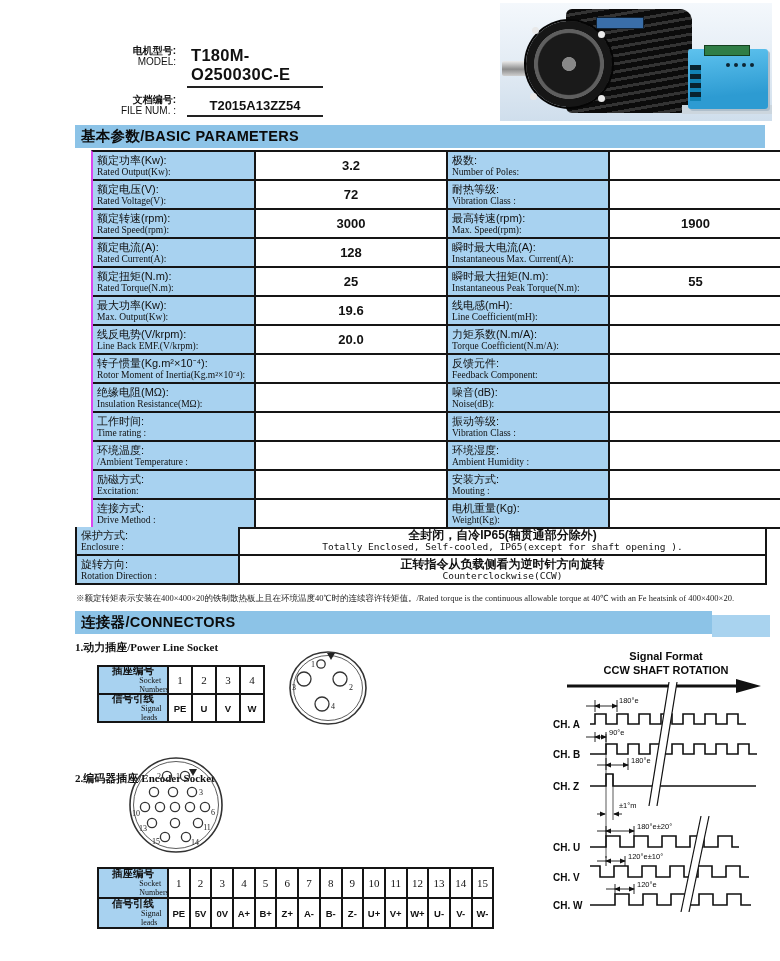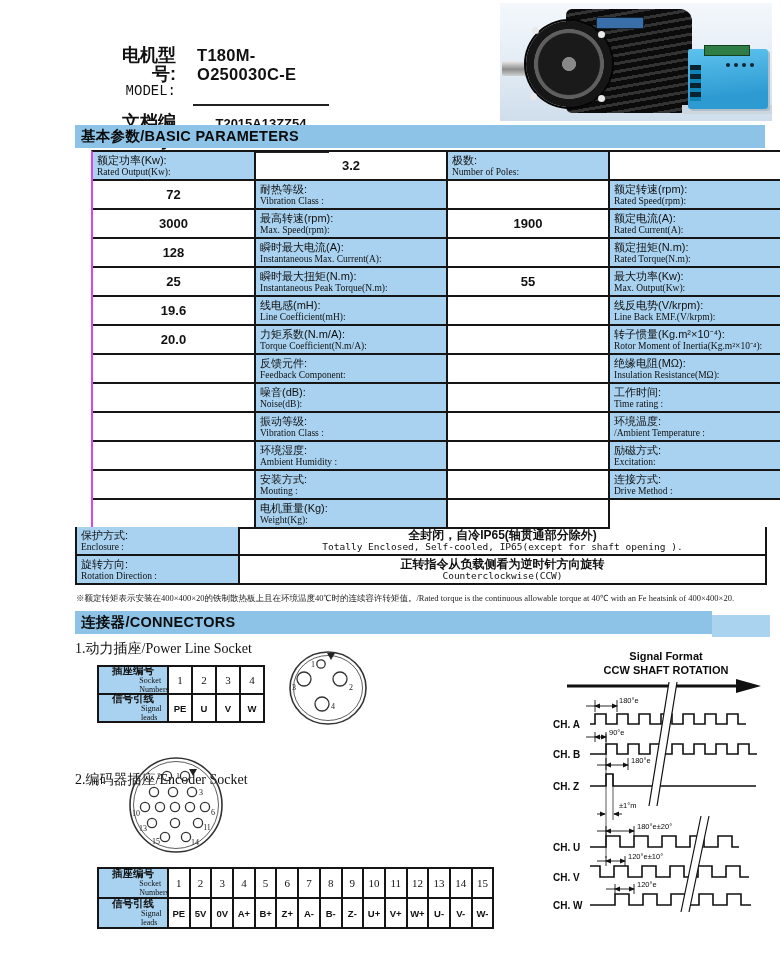--- a/index.html
+++ b/index.html
@@ -3,23 +3,23 @@
 <meta charset="utf-8">
 <style>
   html,body{margin:0;padding:0;background:#fff;}
   .page{position:relative;width:780px;height:961px;background:#fff;overflow:hidden;
         font-family:"Liberation Sans",sans-serif;color:#111;}
 
   
   .hdr{position:absolute;left:108px;top:46px;}
   .hdr-row{display:flex;align-items:flex-start;margin-bottom:7px;}
   .hdr-lbl{width:68px;text-align:right;line-height:1.05;}
-  .hdr-lbl .cn{display:block;font-size:18px;font-weight:bold;}
-  .hdr-lbl .en{display:block;font-size:14px;font-family:Liberation Mono, monospace;}
-  .hdr-val{margin-left:17px;border-bottom:2px solid #222;width:136px;box-sizing:border-box;padding:0 4px 20px;}
+  .hdr-lbl .cn{display:block;font-size:10px;font-weight:bold;}
+  .hdr-lbl .en{display:block;font-size:10px;font-family:Liberation Sans, sans-serif;}
+  .hdr-val{margin-left:11px;border-bottom:2px solid #222;width:136px;box-sizing:border-box;padding:0 4px 2px;}
   .hdr-val.model{font-size:16.5px;font-weight:bold;letter-spacing:.3px;}
   .hdr-val.file{font-size:13px;font-weight:bold;text-align:center;padding-top:3px;}
 
   
   .photo{position:absolute;left:500px;top:3px;width:272px;height:118px;overflow:hidden;
          background:linear-gradient(180deg,#f4f8fc 0%,#e2ebf4 55%,#cfdeec 100%);}
   .photo *{position:absolute;}
   .shaft{left:2px;top:58px;width:48px;height:15px;border-radius:2px;
          background:linear-gradient(180deg,#ececec,#8d8d8d 55%,#cfcfcf);}
   .flange{left:26px;top:18px;width:86px;height:86px;border-radius:50%;
@@ -55,21 +55,21 @@
   .lblc .cn{font-size:11px;line-height:1.2;}
   .lblc .en{font-size:9.5px;line-height:1.1;font-family:"Liberation Serif",serif;}
   .valc{display:flex;align-items:center;justify-content:center;font-weight:bold;font-size:13px;}
   .fullv{display:flex;flex-direction:column;align-items:center;justify-content:center;}
   .fullv .fcn{font-size:12px;font-weight:bold;line-height:1.2;}
   .fullv .fen{font-size:9.5px;font-family:"DejaVu Sans Mono",monospace;line-height:1.1;}
 
   .note{position:absolute;left:76px;top:592px;width:702px;font-size:8.5px;
         font-family:"Liberation Serif",serif;color:#1c1c1c;}
 
-  .sec-title{position:absolute;font-family:"Liberation Serif",serif;font-weight:normal;font-size:14px;}
+  .sec-title{position:absolute;font-family:"Liberation Serif",serif;font-weight:bold;font-size:11px;}
   #sec1{left:75px;top:640px;}
   #sec2{left:75px;top:771px;}
 
   
   .sock{position:absolute;border-top:2px solid #151515;border-left:2px solid #151515;}
   #power-table{left:97px;top:665px;}
   #encoder-table{left:97px;top:867px;}
   .srow{display:flex;}
   #power-table .srow{height:28px;}
   #encoder-table .srow{height:30px;}
@@ -150,20 +150,24 @@
         <span class="cn">额定功率(Kw):</span>
         <span class="en">Rated Output(Kw):</span>
       </div>
       <div class="pc valc">3.2</div>
       <div class="pc lblc">
         <span class="cn">极数:</span>
         <span class="en">Number of Poles:</span>
       </div>
       <div class="pc valc"></div>
 
+      <div class="pc lblc">
+        <span class="cn">额定电压(V):</span>
+        <span class="en">Rated Voltage(V):</span>
+      </div>
       <div class="pc valc">72</div>
       <div class="pc lblc">
         <span class="cn">耐热等级:</span>
         <span class="en">Vibration Class :</span>
       </div>
       <div class="pc valc"></div>
 
       <div class="pc lblc">
         <span class="cn">额定转速(rpm):</span>
         <span class="en">Rated Speed(rpm):</span>

